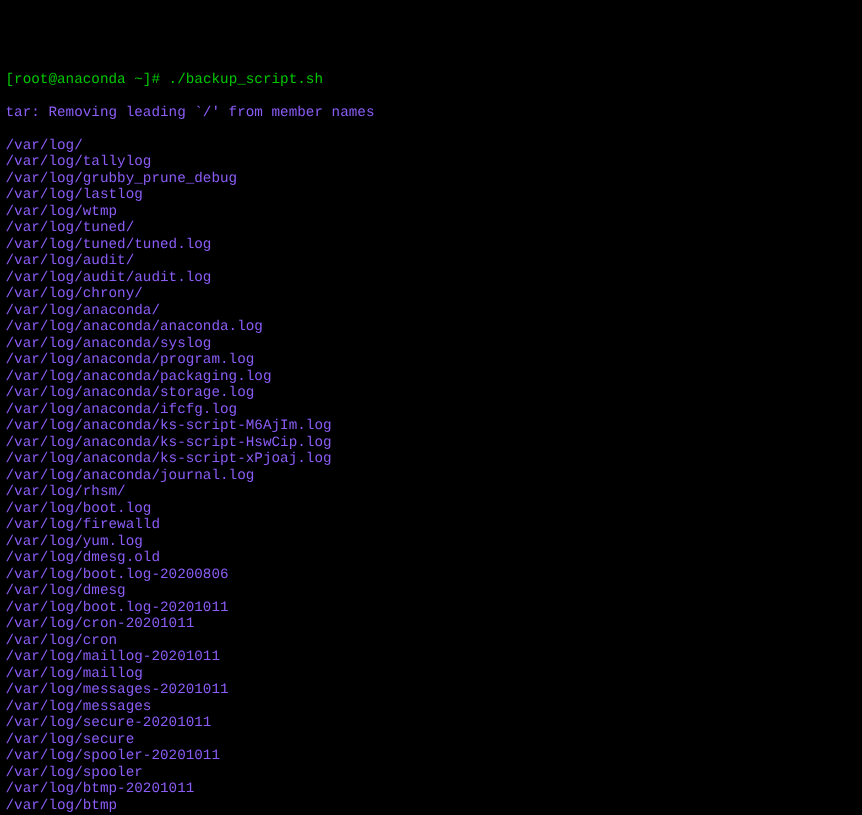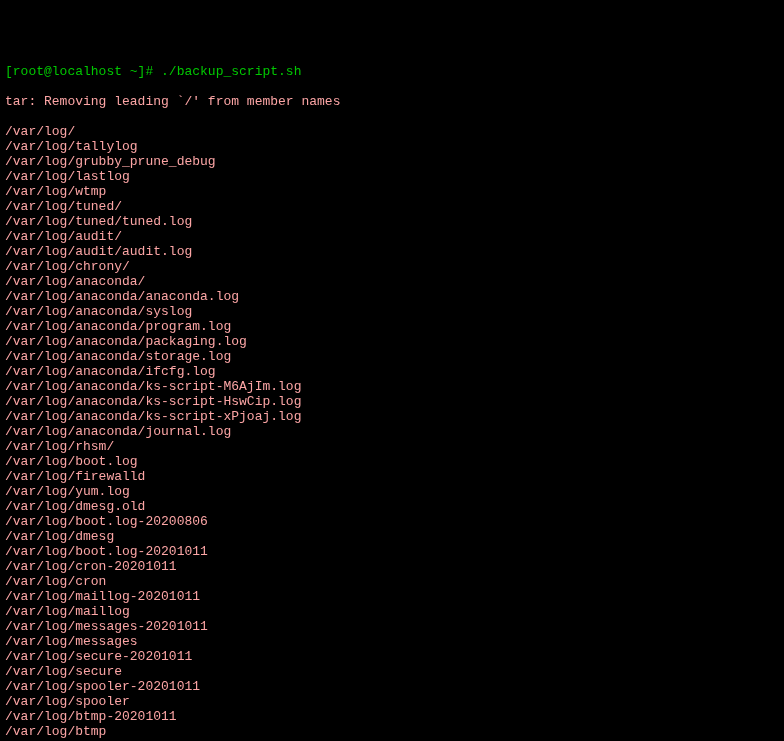--- a/index.html
+++ b/index.html
@@ -8,29 +8,29 @@
       font-family: 'Courier New', monospace;
       font-size: 13px;
       line-height: 15px;
       padding: 4px 5px;
       width: 784px;
       height: 741px;
       overflow: hidden;
       white-space: pre;
     }
     .green { color: #00c800; }
-    .purple { color: #fca5a5; }
+    .purple { color: #8b5cf6; }
     .line { display: block; }
   </style>
 </head>
 <body>
 
 
 
-<span class="line green"><span>[root@localhost ~]# </span><span>./backup_script.sh</span></span>
+<span class="line green"><span>[root@anaconda ~]# </span><span>./backup_script.sh</span></span>
 <span class="line purple">tar: Removing leading `/' from member names</span>
 <div id="file-list"><span class="line purple">/var/log/</span><span class="line purple">/var/log/tallylog</span><span class="line purple">/var/log/grubby_prune_debug</span><span class="line purple">/var/log/lastlog</span><span class="line purple">/var/log/wtmp</span><span class="line purple">/var/log/tuned/</span><span class="line purple">/var/log/tuned/tuned.log</span><span class="line purple">/var/log/audit/</span><span class="line purple">/var/log/audit/audit.log</span><span class="line purple">/var/log/chrony/</span><span class="line purple">/var/log/anaconda/</span><span class="line purple">/var/log/anaconda/anaconda.log</span><span class="line purple">/var/log/anaconda/syslog</span><span class="line purple">/var/log/anaconda/program.log</span><span class="line purple">/var/log/anaconda/packaging.log</span><span class="line purple">/var/log/anaconda/storage.log</span><span class="line purple">/var/log/anaconda/ifcfg.log</span><span class="line purple">/var/log/anaconda/ks-script-M6AjIm.log</span><span class="line purple">/var/log/anaconda/ks-script-HswCip.log</span><span class="line purple">/var/log/anaconda/ks-script-xPjoaj.log</span><span class="line purple">/var/log/anaconda/journal.log</span><span class="line purple">/var/log/rhsm/</span><span class="line purple">/var/log/boot.log</span><span class="line purple">/var/log/firewalld</span><span class="line purple">/var/log/yum.log</span><span class="line purple">/var/log/dmesg.old</span><span class="line purple">/var/log/boot.log-20200806</span><span class="line purple">/var/log/dmesg</span><span class="line purple">/var/log/boot.log-20201011</span><span class="line purple">/var/log/cron-20201011</span><span class="line purple">/var/log/cron</span><span class="line purple">/var/log/maillog-20201011</span><span class="line purple">/var/log/maillog</span><span class="line purple">/var/log/messages-20201011</span><span class="line purple">/var/log/messages</span><span class="line purple">/var/log/secure-20201011</span><span class="line purple">/var/log/secure</span><span class="line purple">/var/log/spooler-20201011</span><span class="line purple">/var/log/spooler</span><span class="line purple">/var/log/btmp-20201011</span><span class="line purple">/var/log/btmp</span></div>
 
 
 
 
 
 
 
 

